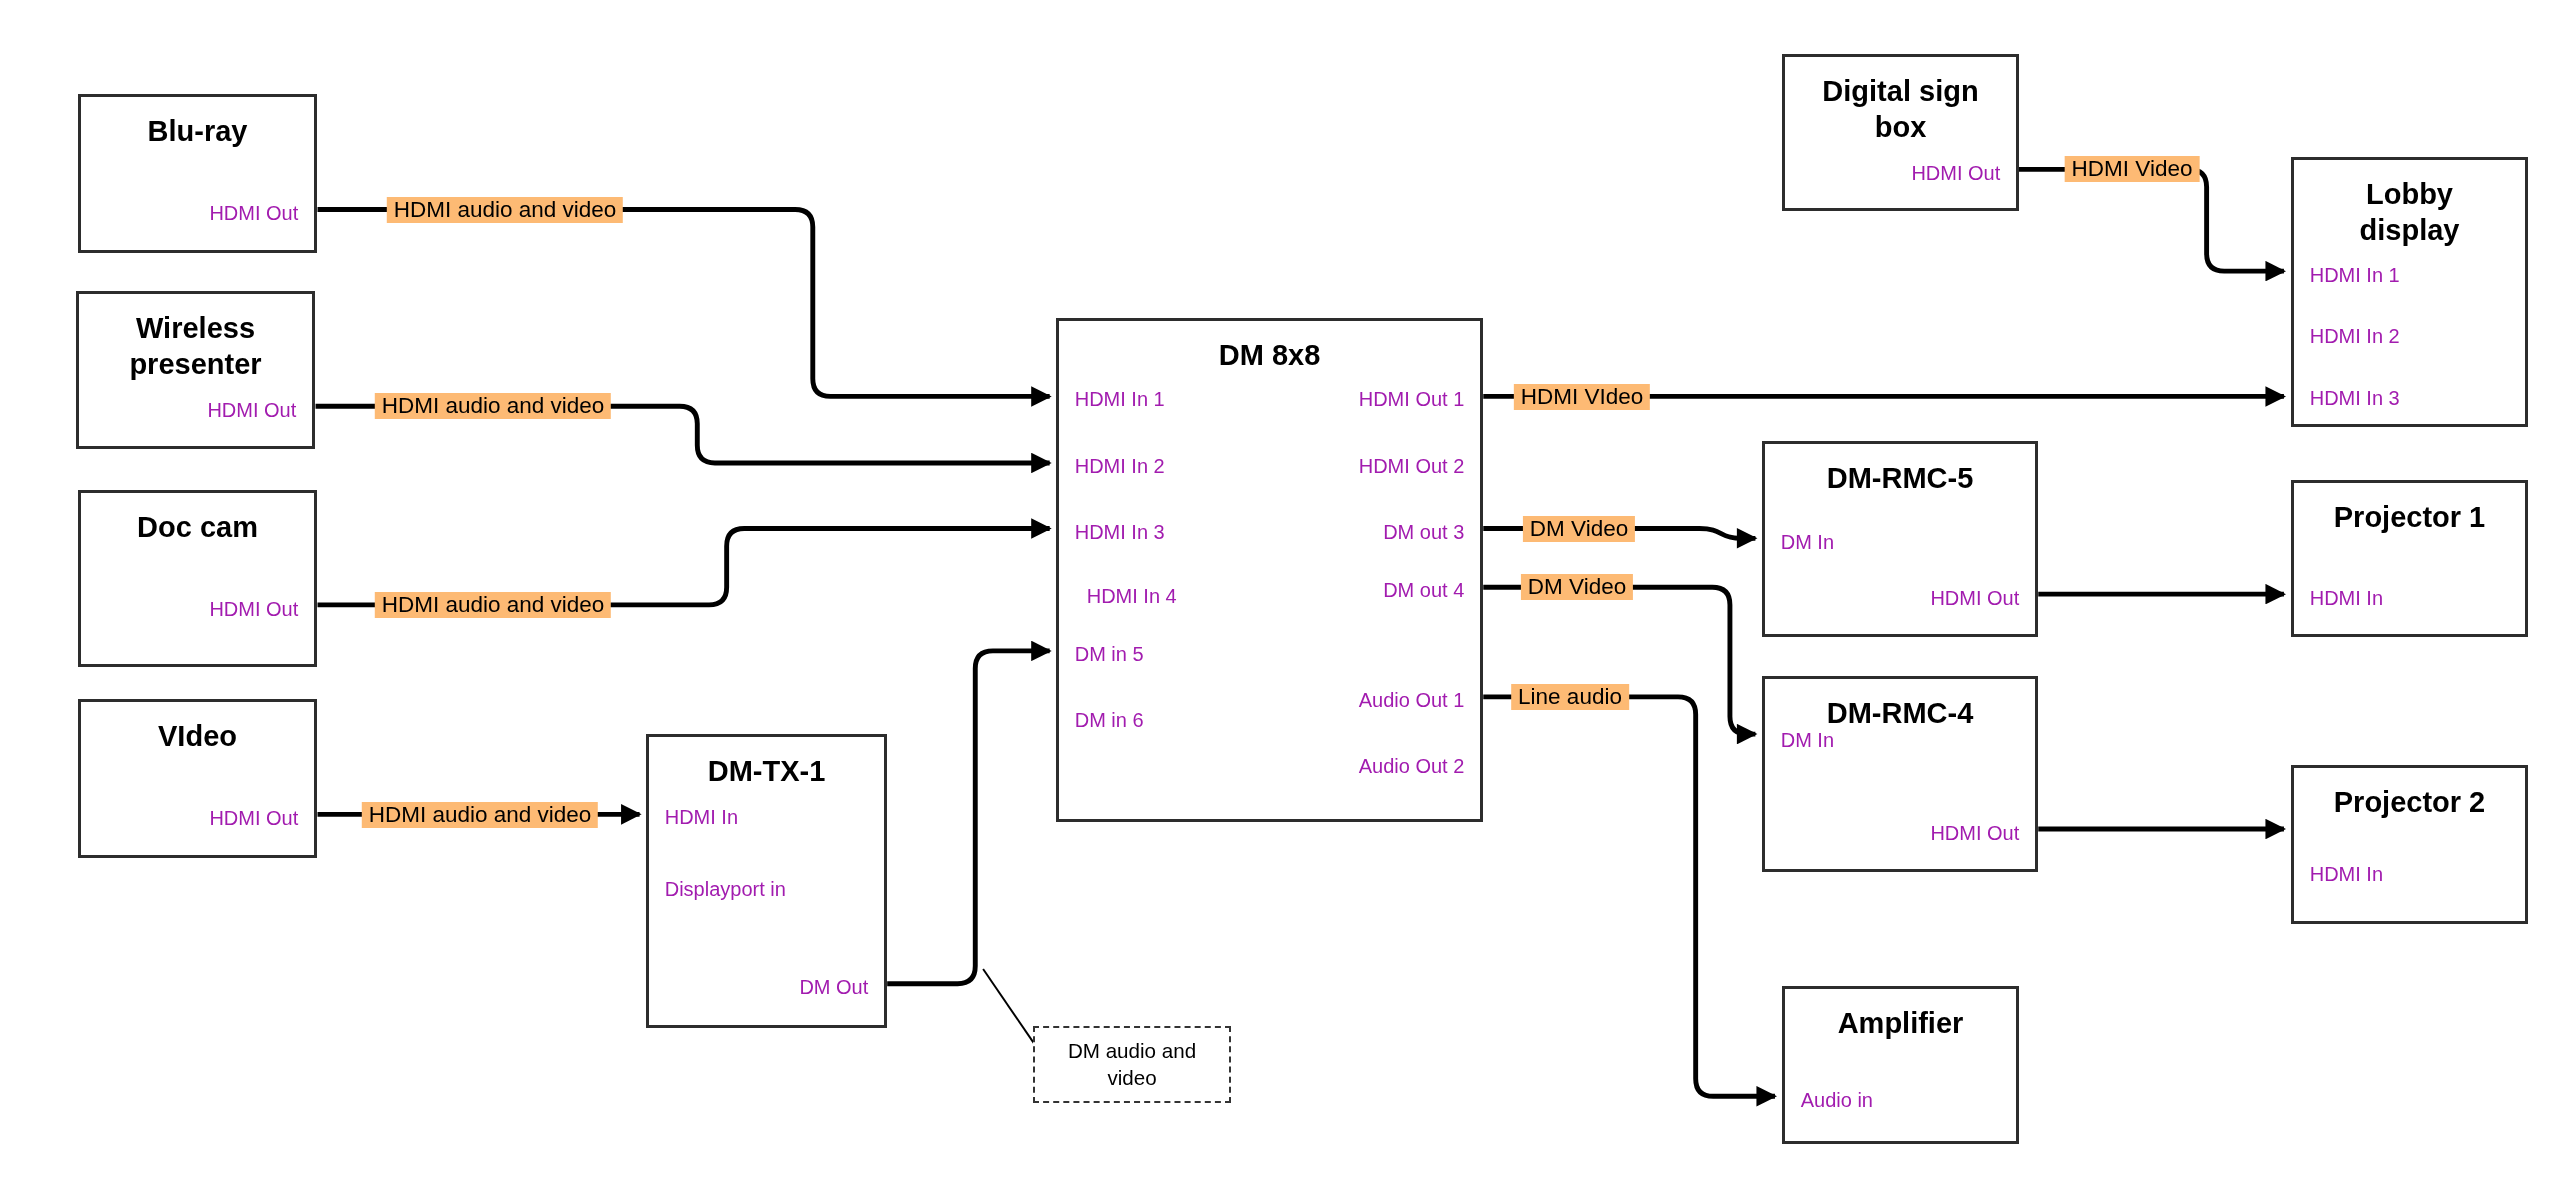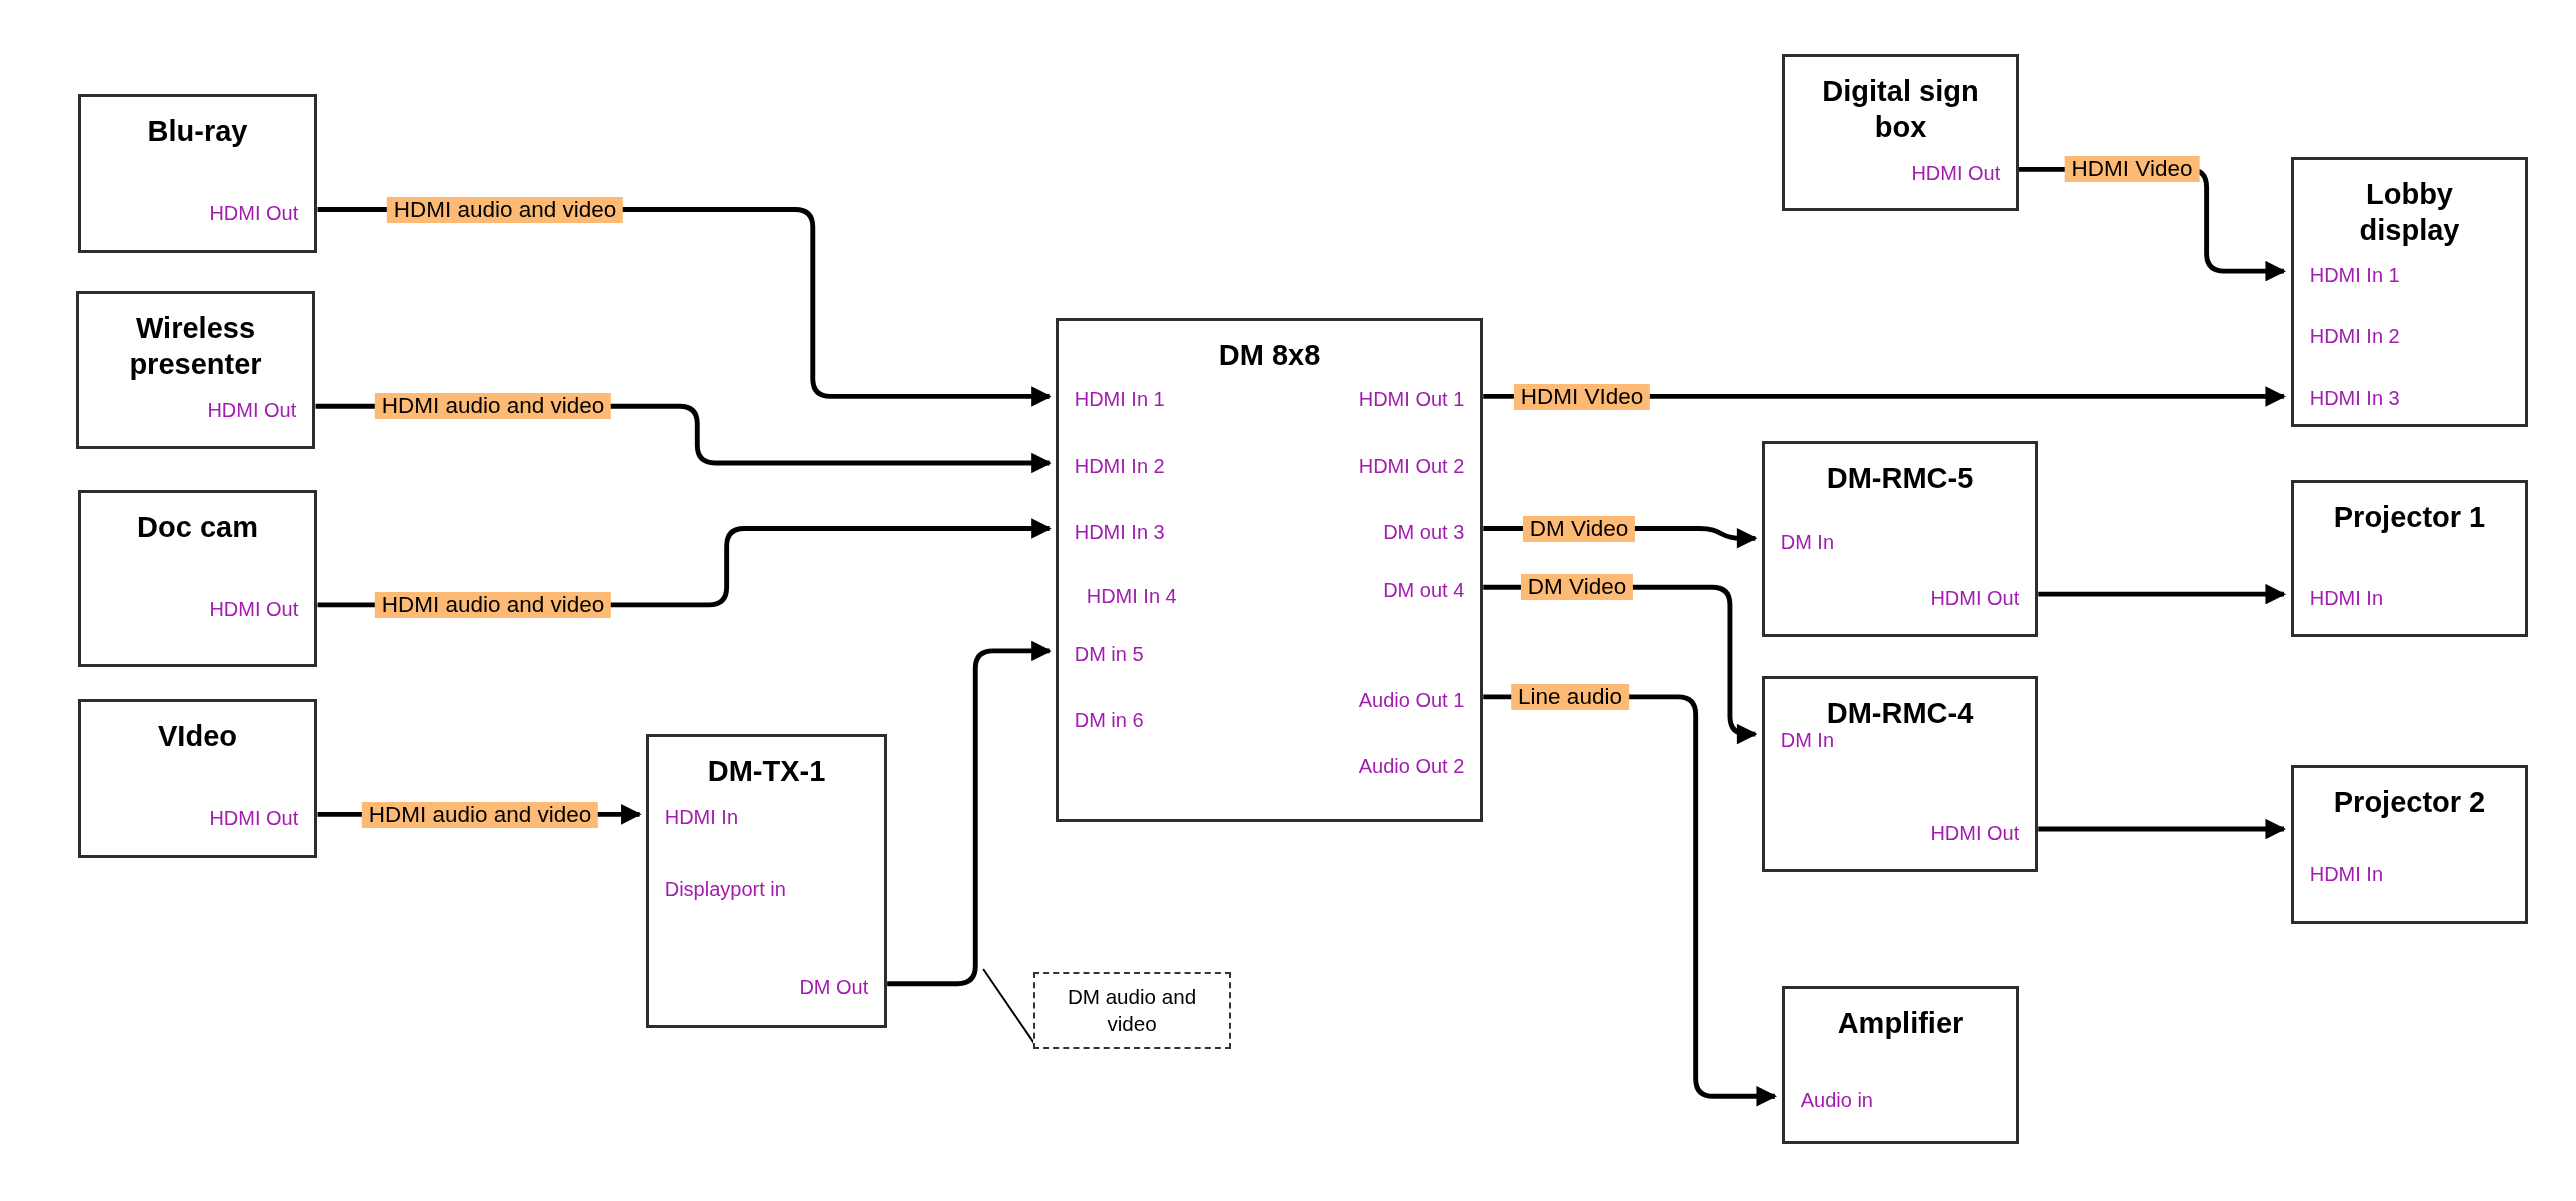--- a/index.html
+++ b/index.html
@@ -169,21 +169,21 @@
   <div class="box" style="left:2291px;top:743px;width:237px;height:159px;margin-top:22px;">
     <div class="box-title">Projector 2</div>
     <span class="port left" style="top:106px;">HDMI In</span>
   </div>
 
   <div class="box" style="left:1782px;top:986px;width:237px;height:158px;">
     <div class="box-title">Amplifier</div>
     <span class="port left" style="top:111px;">Audio in</span>
   </div>
 
-  <div class="note-box" style="left:1033px;top:972px;width:198px;height:77px;">
+  <div class="note-box" style="left:1033px;top:1026px;width:198px;height:77px;">
     <div class="note-text">DM audio and video</div>
   </div>
 
   <span class="wire-label" style="left:505px;top:210px;">HDMI audio and video</span>
   <span class="wire-label" style="left:493px;top:406px;">HDMI audio and video</span>
   <span class="wire-label" style="left:493px;top:605px;">HDMI audio and video</span>
   <span class="wire-label" style="left:480px;top:815px;">HDMI audio and video</span>
   <span class="wire-label" style="left:1582px;top:397px;">HDMI VIdeo</span>
   <span class="wire-label" style="left:1579px;top:529px;">DM Video</span>
   <span class="wire-label" style="left:1577px;top:587px;">DM Video</span>

